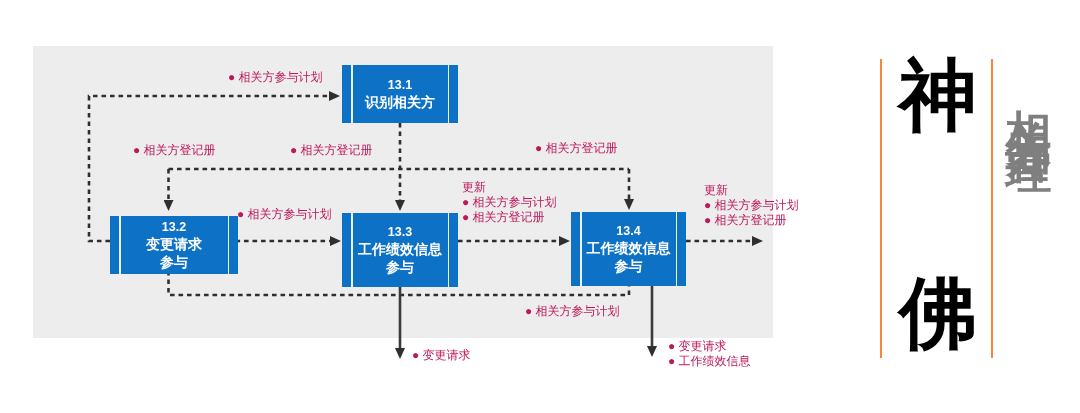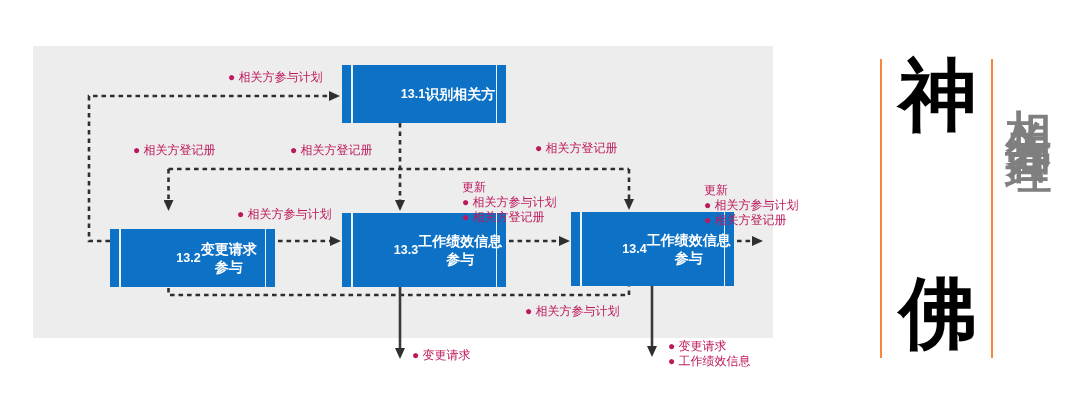--- a/index.html
+++ b/index.html
@@ -2,22 +2,22 @@
 <html><head>
 <meta charset="utf-8">
 <style>
   html,body{margin:0;padding:0;background:#ffffff;}
   .canvas{position:relative;width:1080px;height:413px;background:#ffffff;
           font-family:"Liberation Sans",sans-serif;overflow:hidden;}
   .panel{position:absolute;left:33px;top:46px;width:740px;height:292px;background:#EDEDED;}
   .wires{position:absolute;left:0;top:0;width:1080px;height:413px;}
   .dash{fill:none;stroke:#2f2f2f;stroke-width:2.6;stroke-dasharray:4.6 3.9;}
   .solid{fill:none;stroke:#3a3a3a;stroke-width:2.6;}
-  .pbox{position:absolute;background:#0D72C5;color:#ffffff;display:flex;
-        align-items:center;justify-content:center;text-align:center;padding-left:48px;}
+  .pbox{position:absolute;background:#0D72C5;color:#ffffff;display:flex;flex-direction:column;
+        align-items:center;justify-content:center;text-align:center;}
   .pbox::before,.pbox::after{content:"";position:absolute;top:0;bottom:0;width:1.5px;
         background:rgba(255,255,255,0.92);}
   .pbox::before{left:9px;}
   .pbox::after{right:9px;}
   .pbox-id{font-size:12.5px;font-weight:bold;line-height:1.3;}
   .pbox-name{font-size:14px;font-weight:bold;line-height:1.3;white-space:pre-line;}
   .lbl{position:absolute;font-size:12px;color:#be185d;line-height:1.25;white-space:pre-line;}
   .vrule{position:absolute;width:2px;background:#F6863C;}
   .brand{position:absolute;left:894px;top:56px;width:88px;height:296px;display:flex;
          flex-direction:column;justify-content:space-between;align-items:center;
@@ -49,21 +49,21 @@
     <path class="dash" d="M 686 241 L 753 241" marker-end="url(#ah)"></path>
     <path class="dash" d="M 168.5 271 L 168.5 295 L 629 295 L 629 282" marker-end="url(#ah)"></path>
     <path class="solid" d="M 400 270 L 400 349" marker-end="url(#ah)"></path>
     <path class="solid" d="M 652 270 L 652 347" marker-end="url(#ah)"></path>
   </svg>
 
   <div class="pbox" style="left:342px;top:65px;width:116px;height:58px">
     <div class="pbox-id">13.1</div>
     <div class="pbox-name">识别相关方</div>
   </div>
-  <div class="pbox" style="left:110px;top:229px;width:117px;height:58px">
+  <div class="pbox" style="left:110px;top:216px;width:128px;height:58px">
     <div class="pbox-id">13.2</div>
     <div class="pbox-name">变更请求
 参与</div>
   </div>
   <div class="pbox" style="left:342px;top:213px;width:116px;height:74px">
     <div class="pbox-id">13.3</div>
     <div class="pbox-name">工作绩效信息
 参与</div>
   </div>
   <div class="pbox" style="left:571px;top:212px;width:115px;height:74px">

